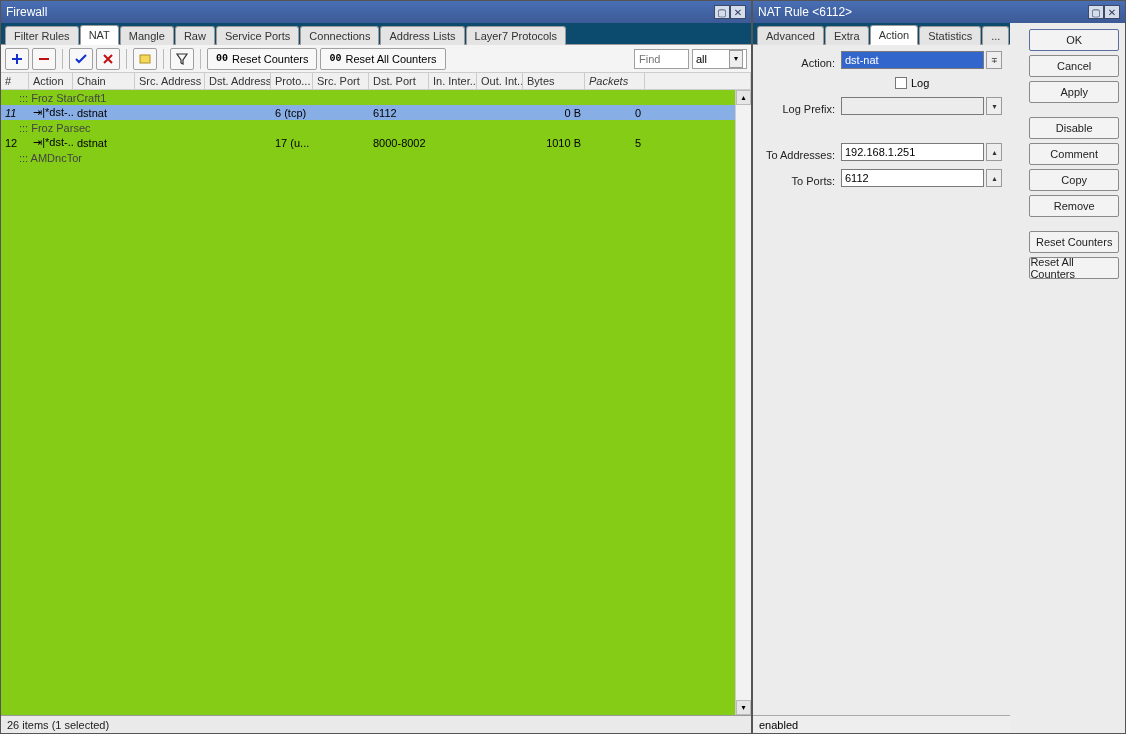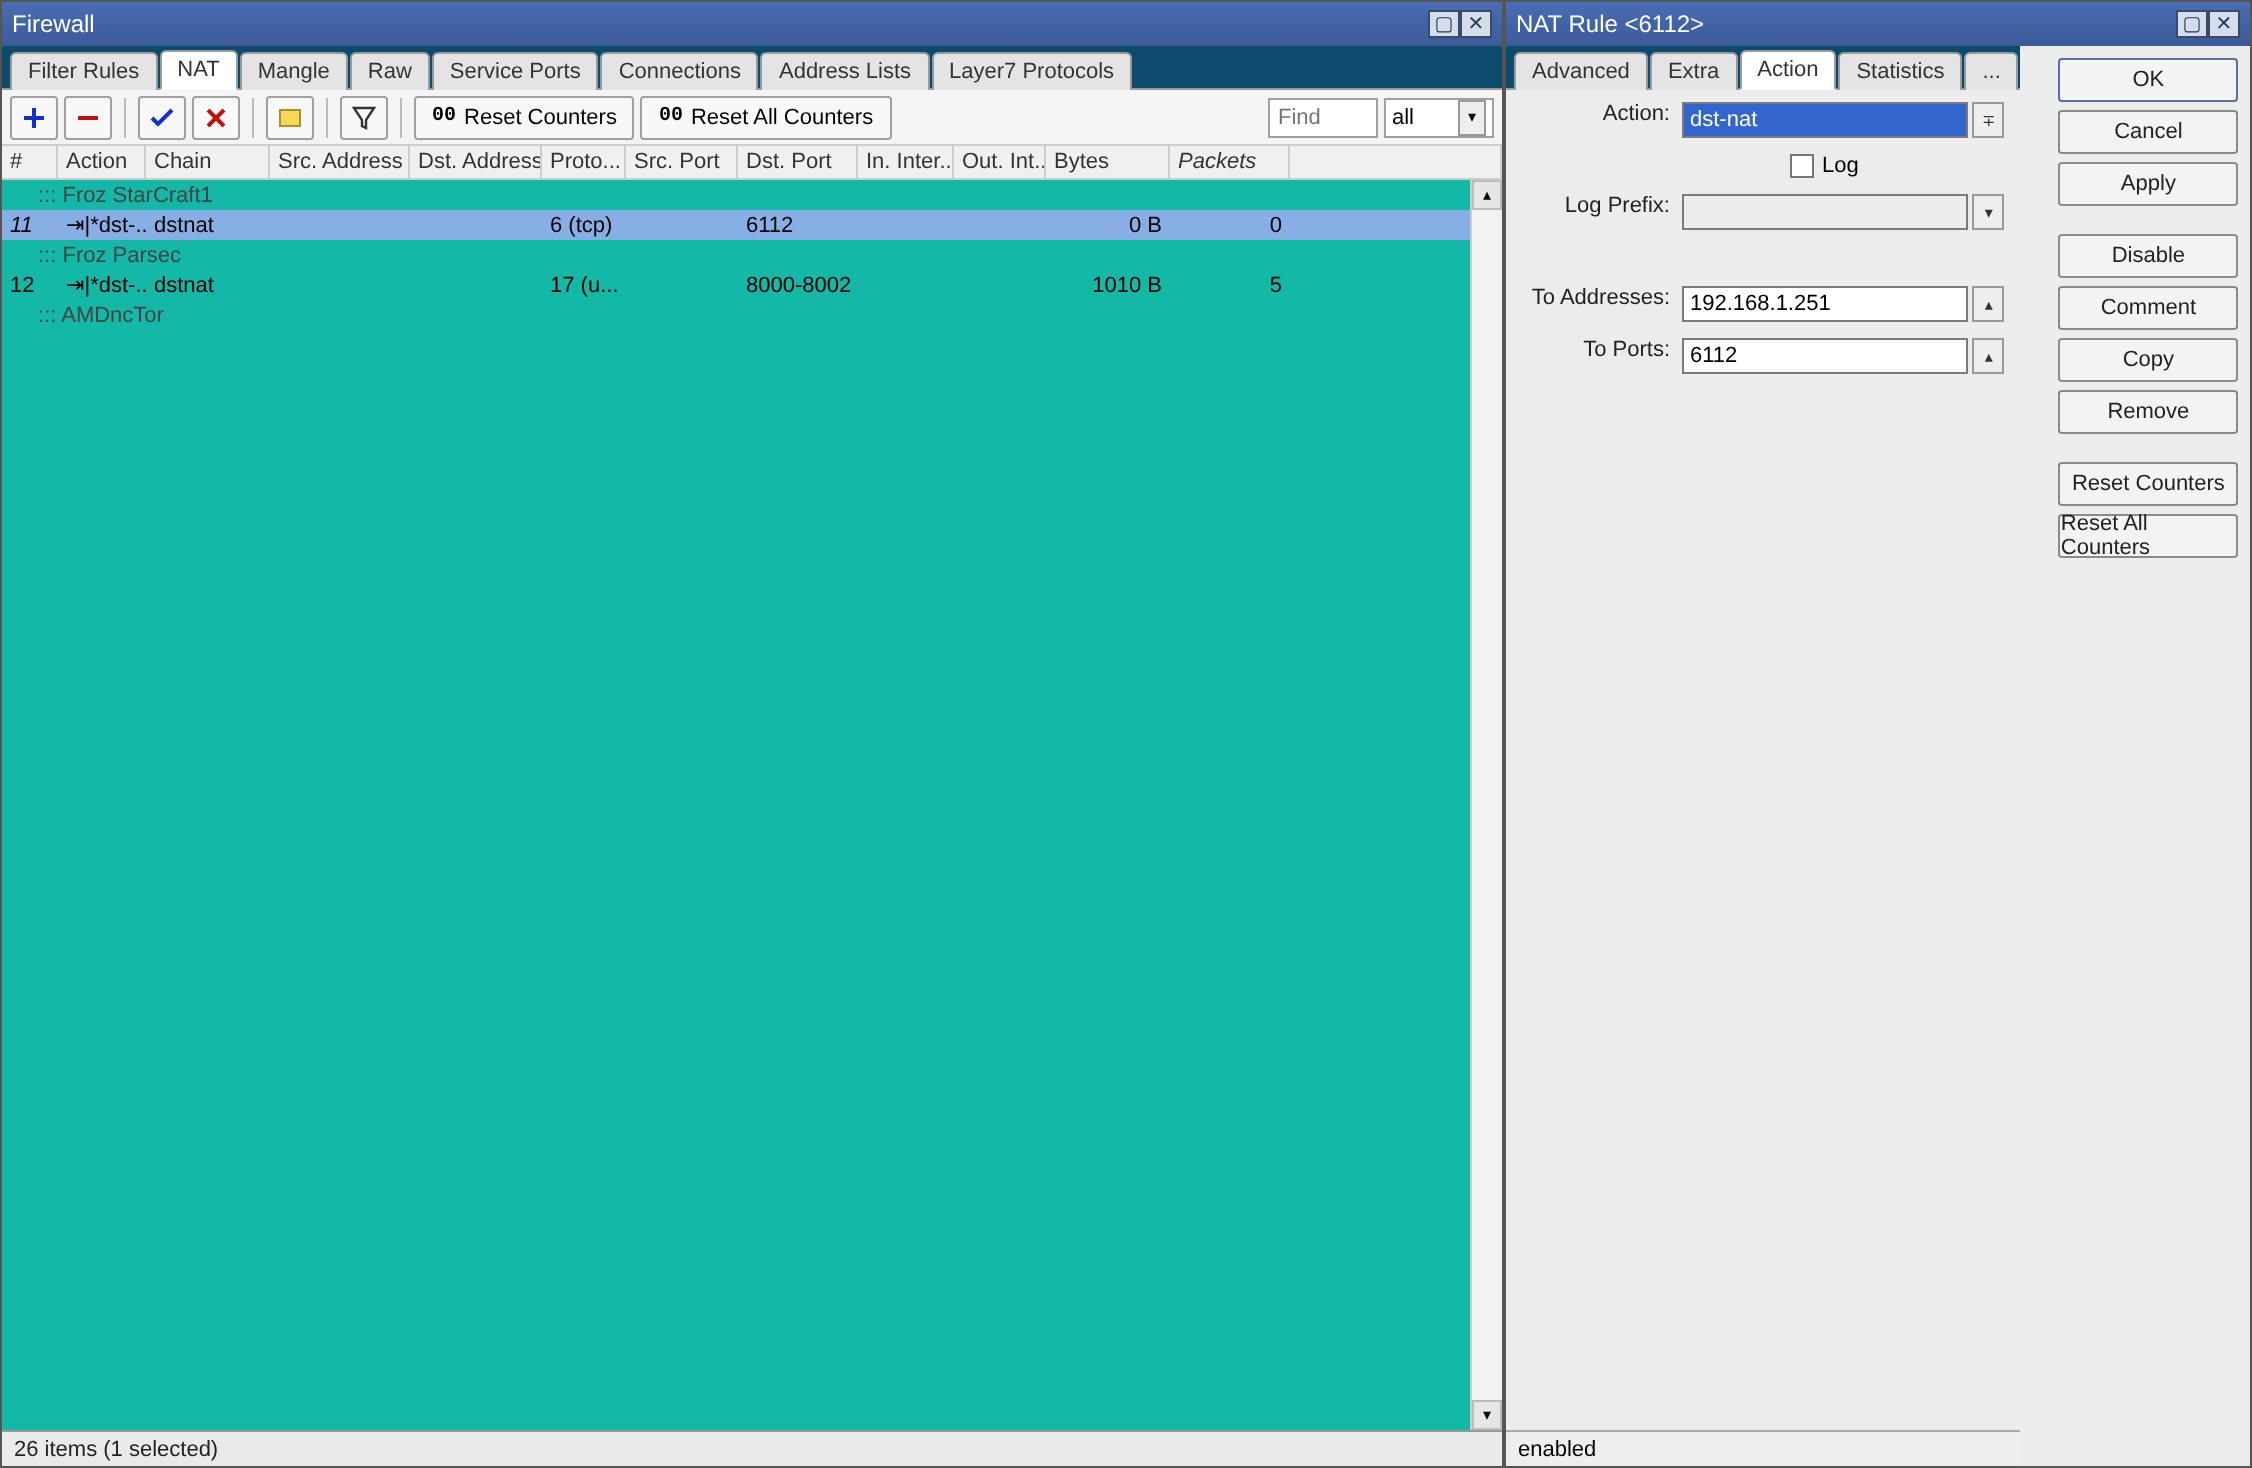--- a/index.html
+++ b/index.html
@@ -24,33 +24,33 @@
 .tbtn-txt { padding: 0 8px; }
 .tbtn-oo { font-family: Liberation Mono, monospace; font-weight: bold; font-size: 10px; margin-right: 4px; }
 .tool-spacer { flex: 1; }
 .findbox { border: 1px solid #a0a0a0; height: 20px; width: 55px; color: #999; padding: 0 4px; }
 .combobox { border: 1px solid #a0a0a0; height: 20px; width: 55px; padding: 0 3px; display: flex; align-items: center; justify-content: space-between; background: #fff; }
 .dropdown-arrow { width: 14px; height: 18px; border: 1px solid #999; background: #eee; display: flex; align-items: center; justify-content: center; font-size: 8px; }
 
 .grid-wrap { flex: 1; display: flex; flex-direction: column; overflow: hidden; }
 .grid-header { display: flex; background: #f0f0f0; border-bottom: 1px solid #ccc; }
 .gh { border-right: 1px solid #ccc; padding: 2px 4px; color: #333; overflow: hidden; white-space: nowrap; text-overflow: clip; }
-.grid-body { background: #14b8a6; flex: 1; overflow: hidden; position: relative; }
+.grid-body { background: #84cc16; flex: 1; overflow: hidden; position: relative; }
 .sbv { position: absolute; right: 0; top: 0; bottom: 0; width: 16px; background: #f2f2f2; border-left: 1px solid #ccc; }
 .sarrow { height: 15px; background: #e6e6e6; border: 1px solid #bbb; display: flex; align-items: center; justify-content: center; font-size: 8px; }
 .grp-row { display: flex; align-items: center; color: #444; padding-left: 18px; height: 15px; }
 .data-row { display: flex; height: 15px; align-items: center; }
 .data-row.sel { background: #88aee6; }
 .cell { overflow: hidden; white-space: nowrap; padding: 0 4px; }
 .statusbar { height: 18px; border-top: 1px solid #999; background: #eaeaea; display: flex; align-items: center; padding: 0 6px; color: #222; }
 
 .right-body { flex: 1; display: flex; background: #ececec; }
 .form-area { flex: 1; display: flex; flex-direction: column; }
 .form-rows { padding: 6px 8px; display: flex; flex-direction: column; gap: 8px; }
-.frow { display: flex; align-items: flex-start; }
+.frow { display: flex; align-items: flex-end; }
 .flabel { width: 80px; text-align: right; color: #222; padding-right: 6px; }
 .finput { flex: 1; height: 18px; border: 1px solid #7a7a7a; background: #fff; padding: 0 3px; display: flex; align-items: center; }
 .finput.sel { background: #3366cc; color: #fff; }
 .farrow { width: 16px; height: 18px; border: 1px solid #999; background: #eee; display: flex; align-items: center; justify-content: center; font-size: 8px; color: #333; margin-left: 2px; }
 .chk-row { display: flex; align-items: center; justify-content: center; gap: 4px; }
 .chkbox { width: 12px; height: 12px; border: 1px solid #777; background: #fff; }
 .btn-col { width: 116px; padding: 6px 6px; display: flex; flex-direction: column; gap: 4px; align-items: stretch; }
 .btn { height: 22px; border: 1px solid #8a8a8a; background: #f3f3f3; border-radius: 2px; cursor: pointer; display: flex; align-items: center; justify-content: center; color: #222; margin-left: 13px; }
 .btn.ok { border: 1px solid #5a6f9f; }
 .right-status { height: 18px; border-top: 1px solid #aaa; background: #eee; padding: 0 6px; display: flex; align-items: center; }

